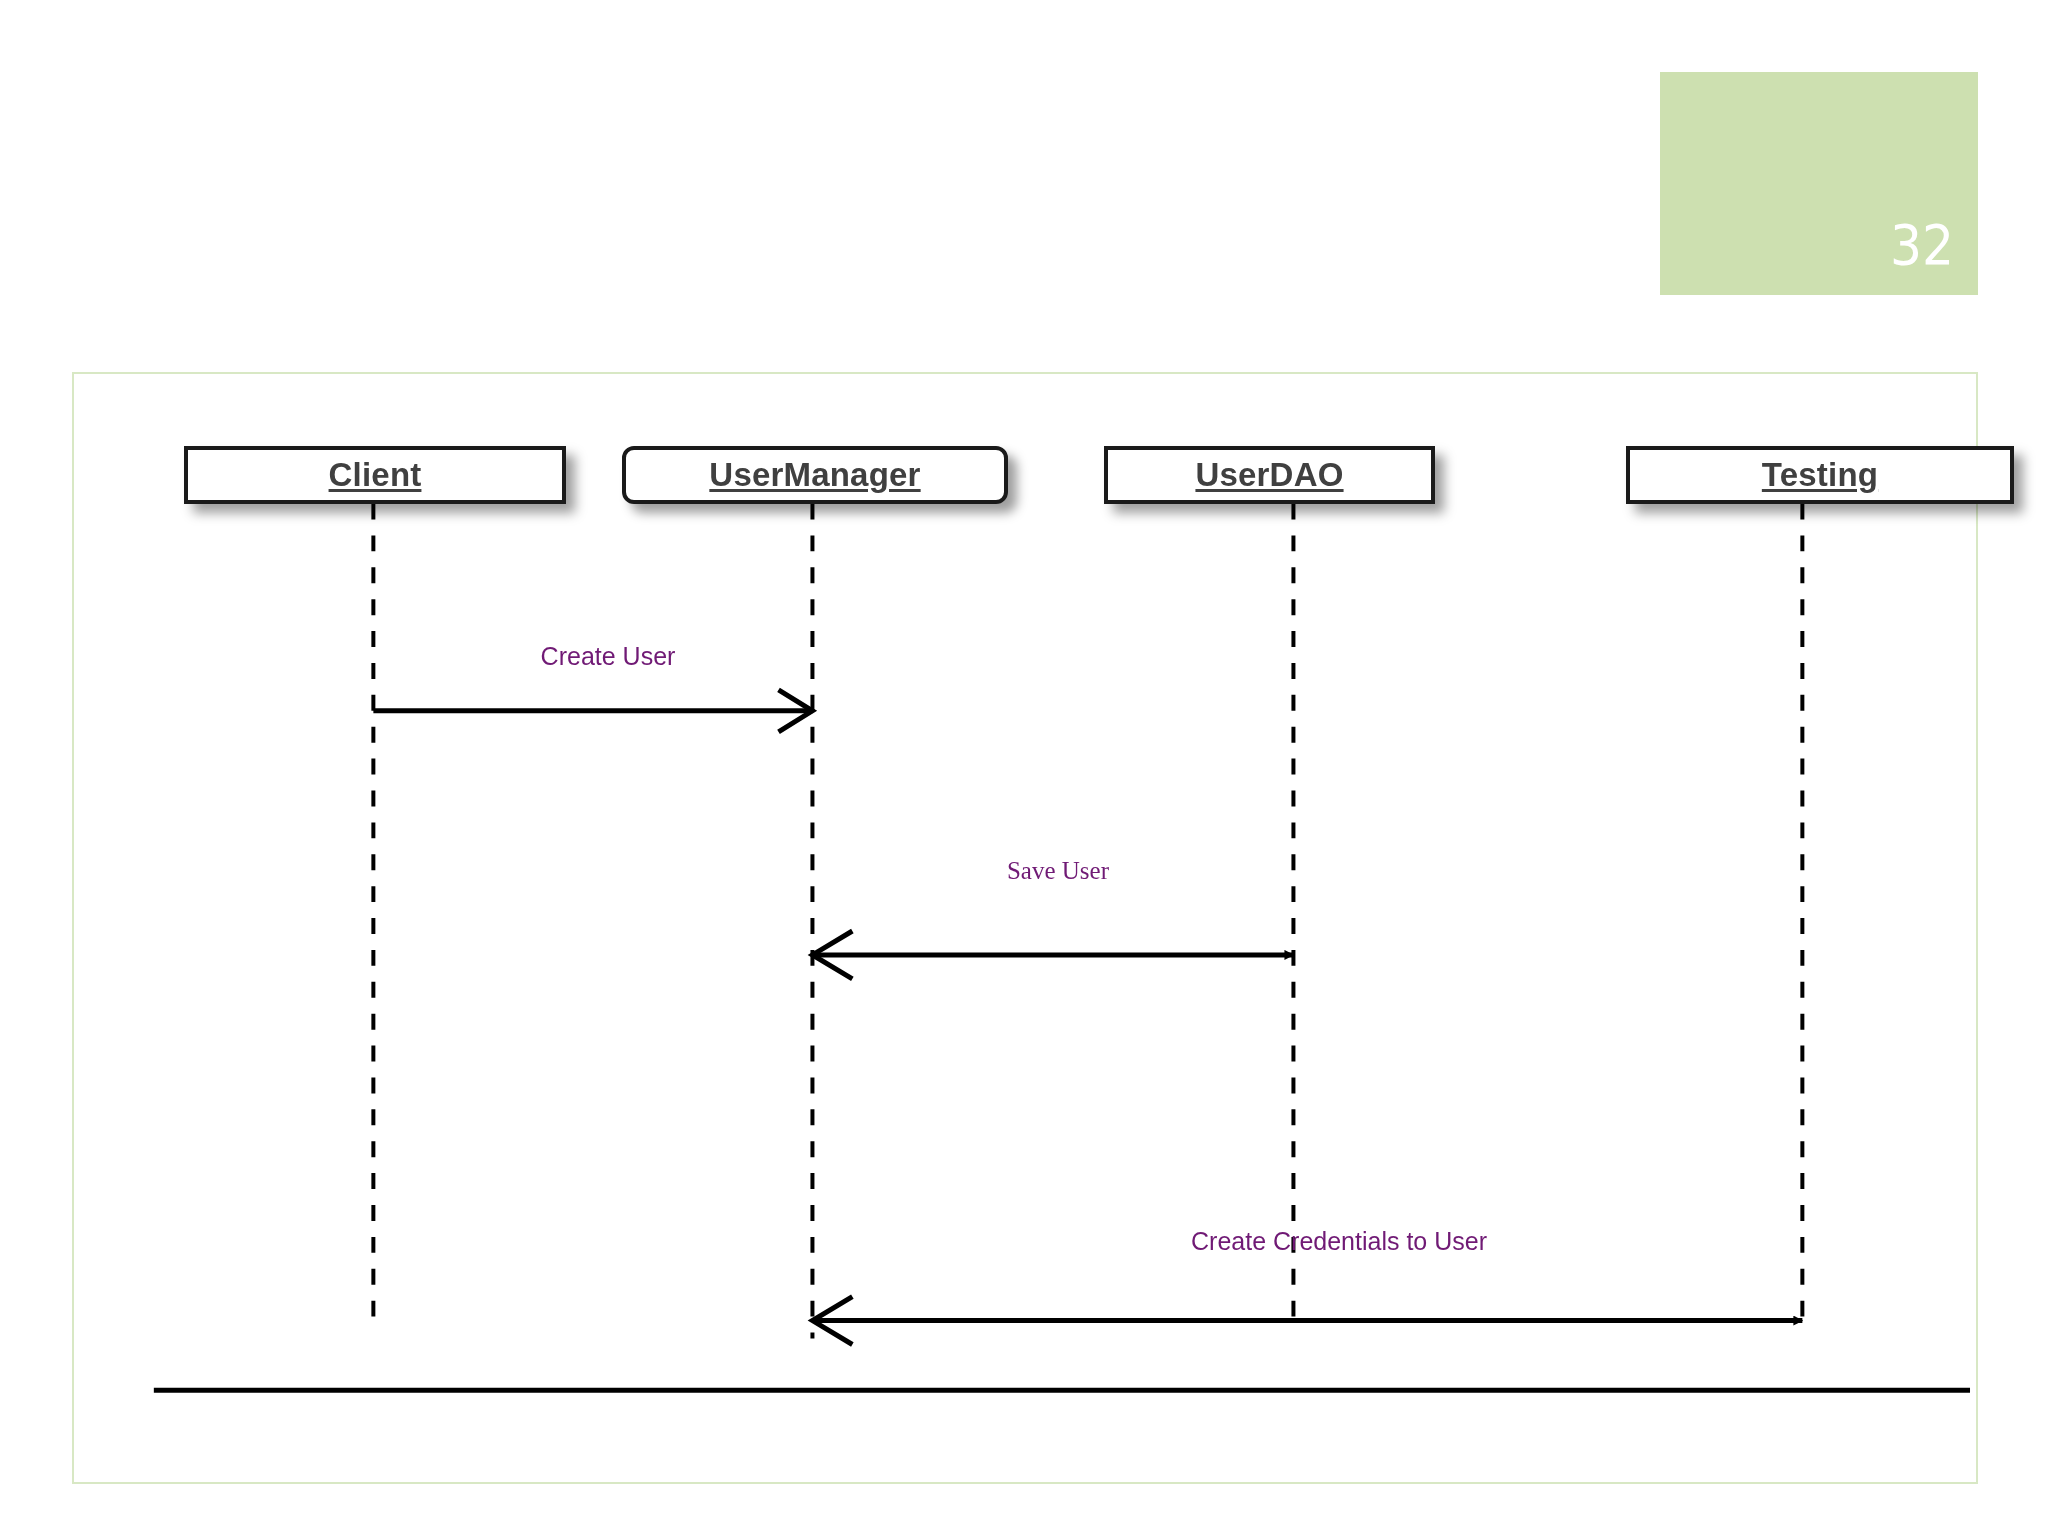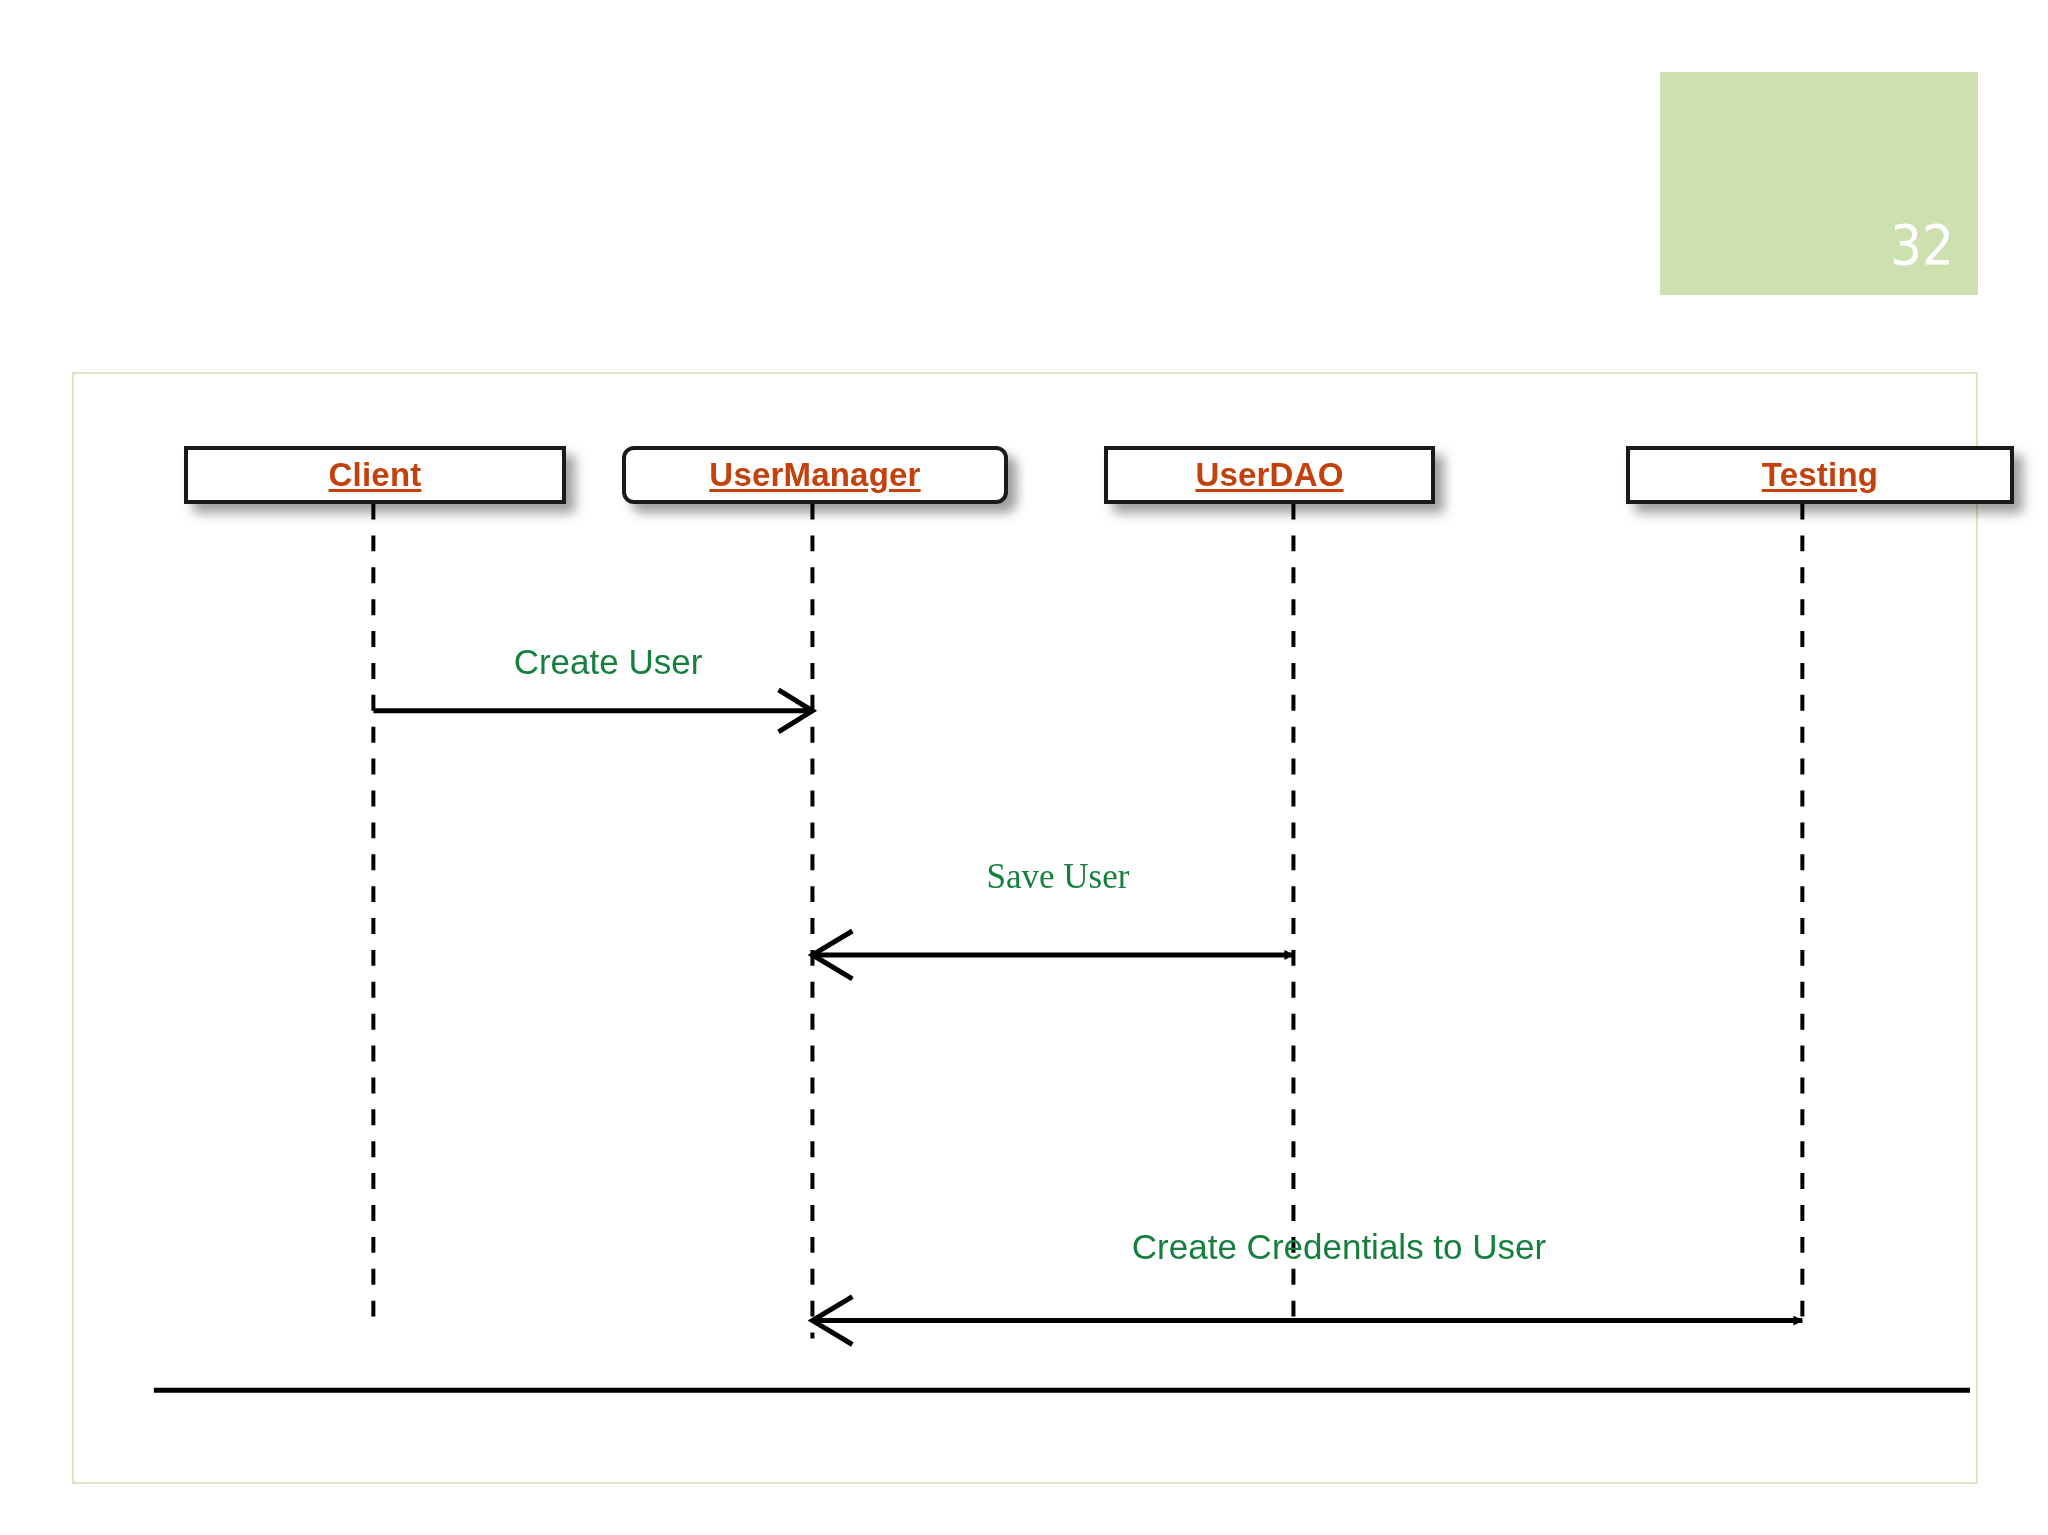--- a/index.html
+++ b/index.html
@@ -102,33 +102,33 @@
     display: flex;
     align-items: center;
     justify-content: center;
     box-shadow: 9px 9px 11px rgba(0,0,0,0.38);
     height: 58px;
   }
   .lifeline-label {
     font-family: "Liberation Sans", sans-serif;
     font-weight: bold;
     font-size: 33px;
-    color: #c2410c;
+    color: #404040;
     text-decoration: underline;
     text-underline-offset: 3px;
     letter-spacing: 0.2px;
     white-space: nowrap;
   }
 
   
   .msg-label {
     position: absolute;
     font-family: "Liberation Sans", sans-serif;
-    font-size: 35px;
-    color: #15803d;
+    font-size: 25px;
+    color: #701a75;
     white-space: nowrap;
     transform: translateX(-50%);
   }
 </style>
 </head>
 <body>
 
 <div class="slide">
 
 

